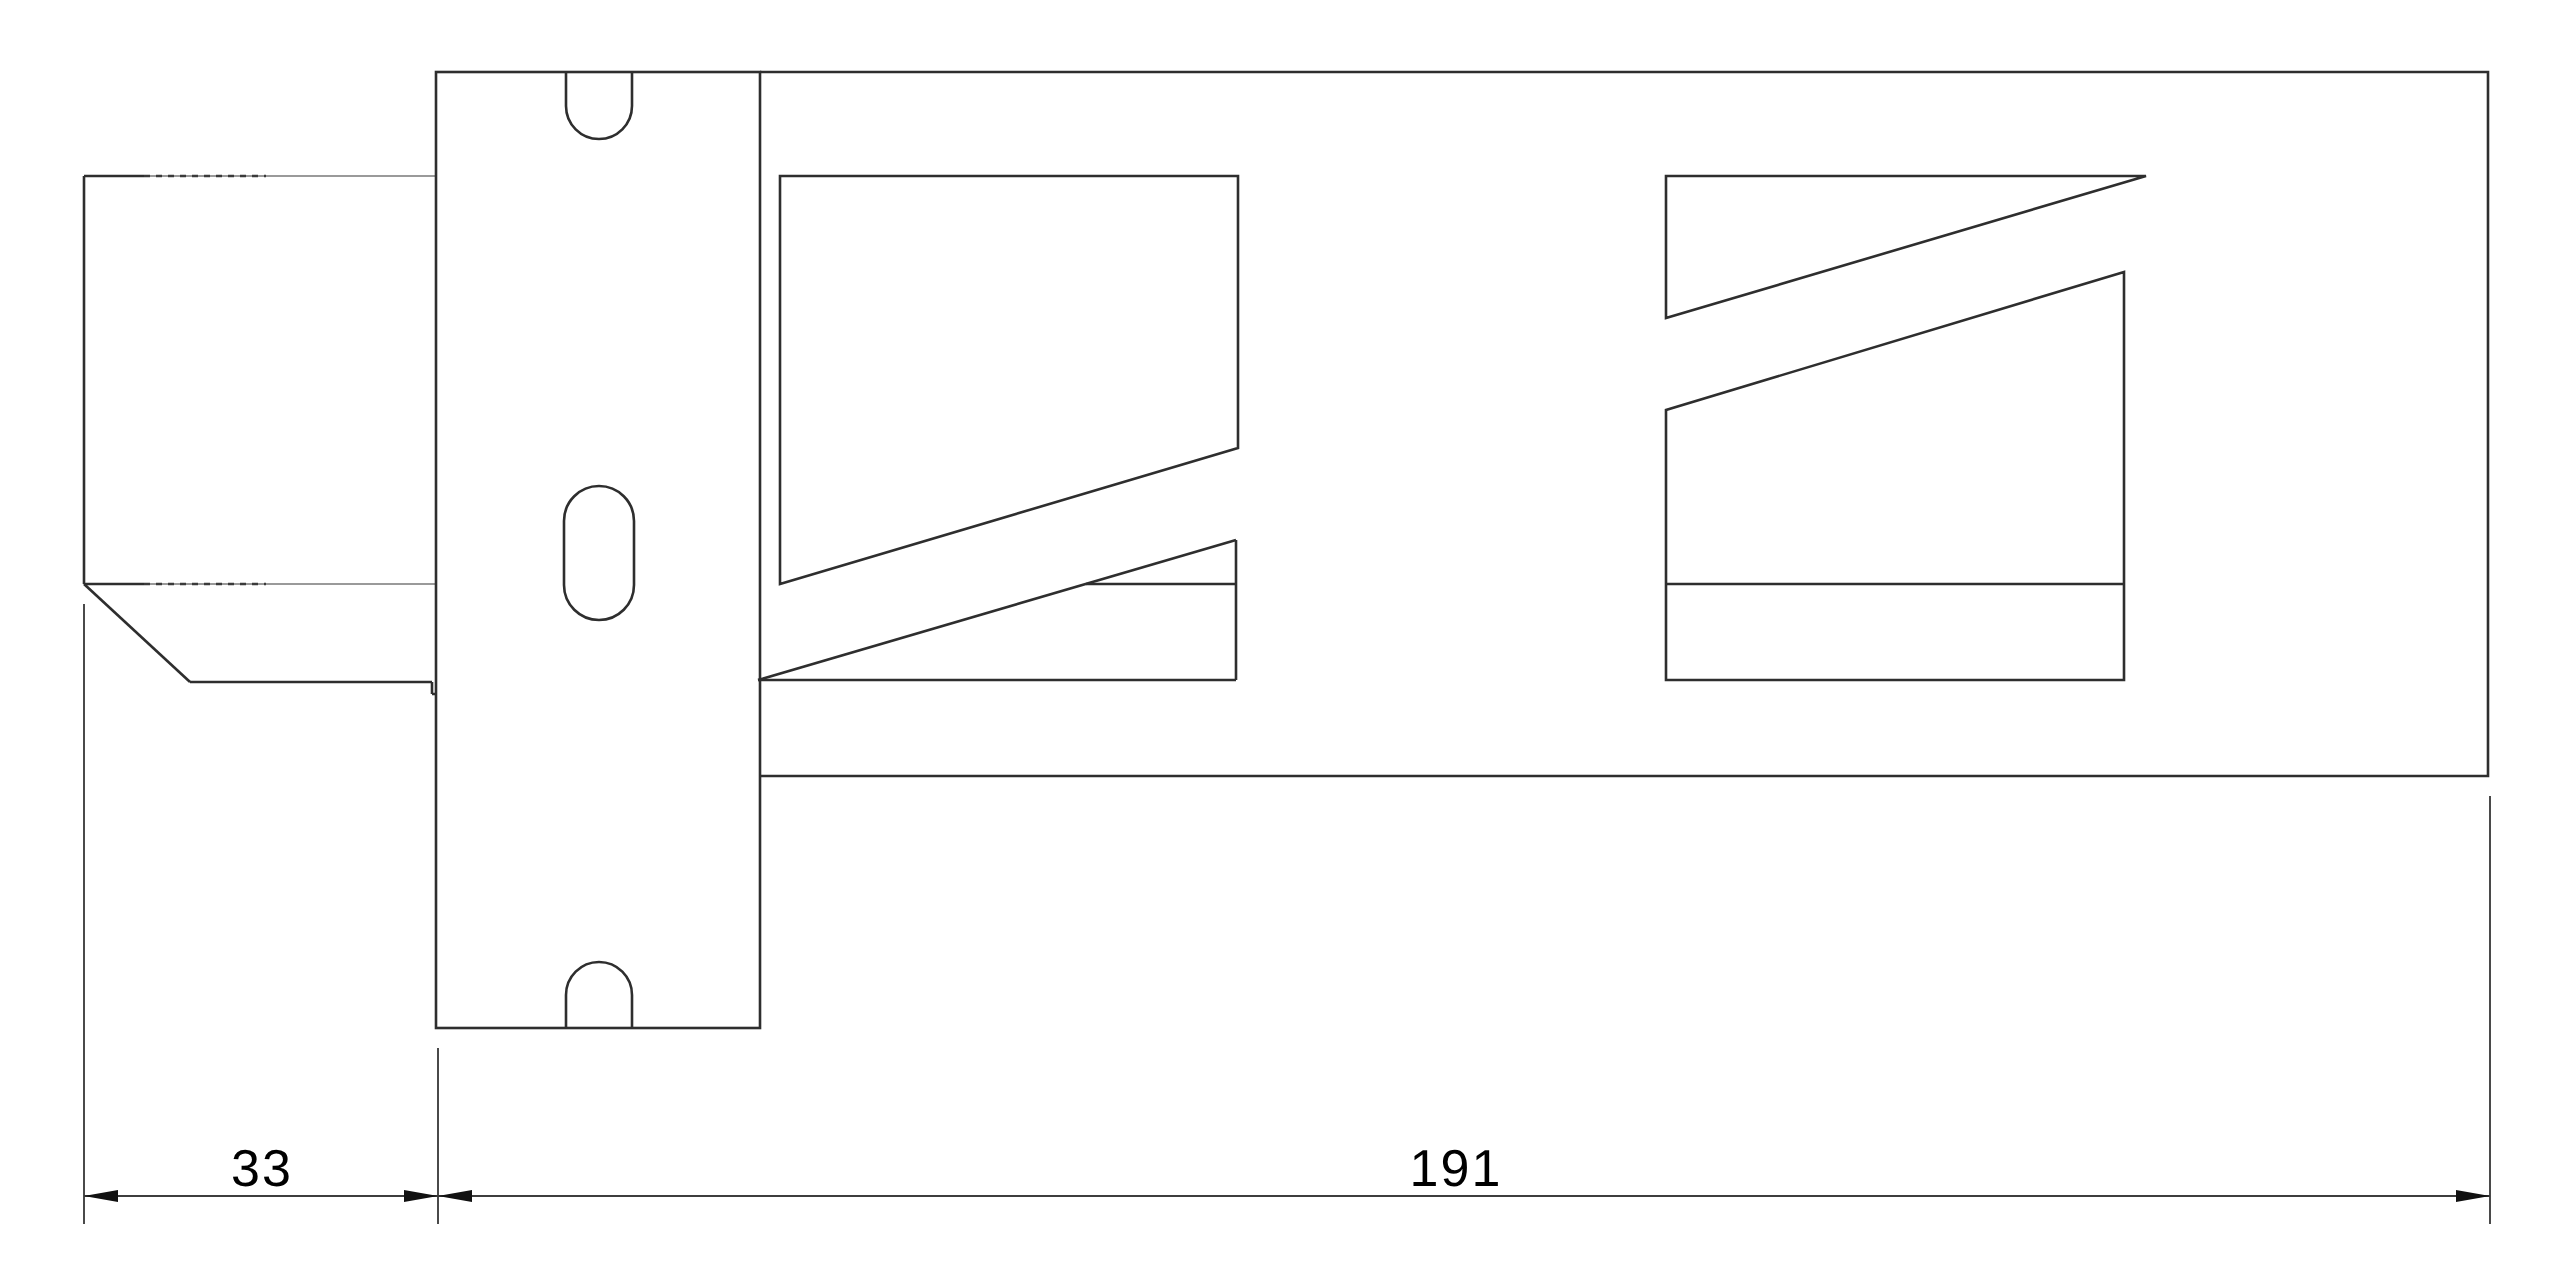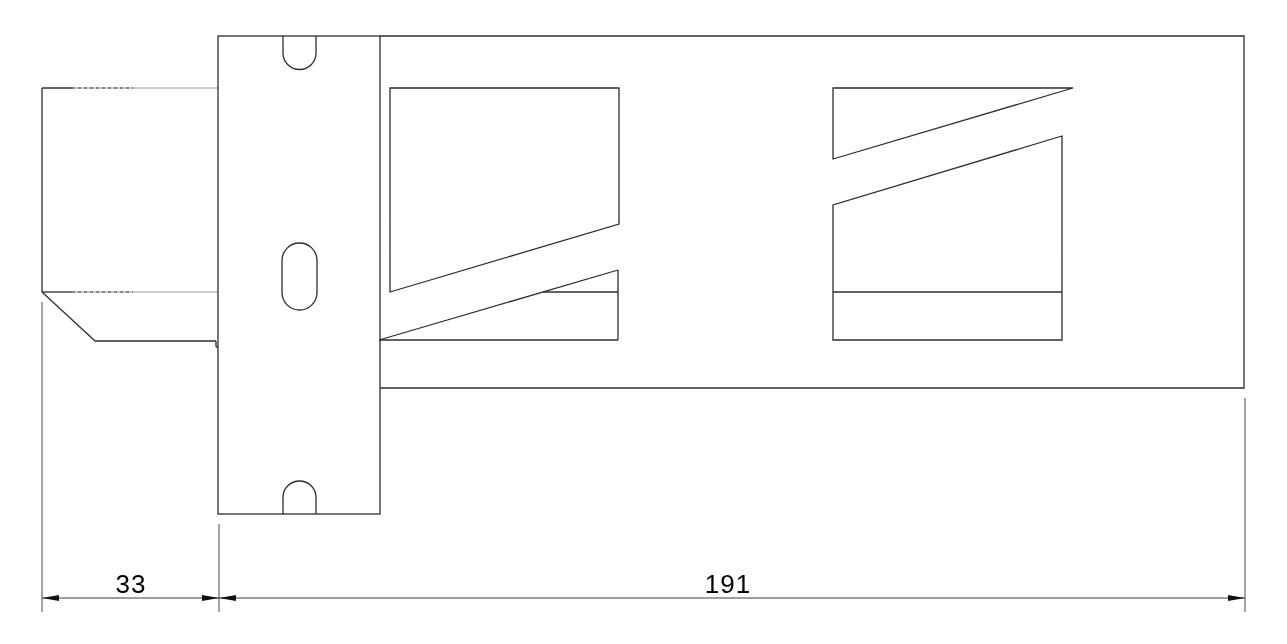--- a/index.html
+++ b/index.html
@@ -7,21 +7,20 @@
     padding: 0;
     background: #ffffff;
     font-family: "Liberation Sans", sans-serif;
   }
   #canvas {
     position: relative;
     width: 1287px;
     height: 644px;
     background: #ffffff;
     overflow: hidden;
-    border-radius: 31px;
   }
   svg { display: block; }
   .outline {
     fill: none;
     stroke: #2e2e2e;
     stroke-width: 1.3;
   }
   .thin-gray {
     fill: none;
     stroke: #9a9a9a;

